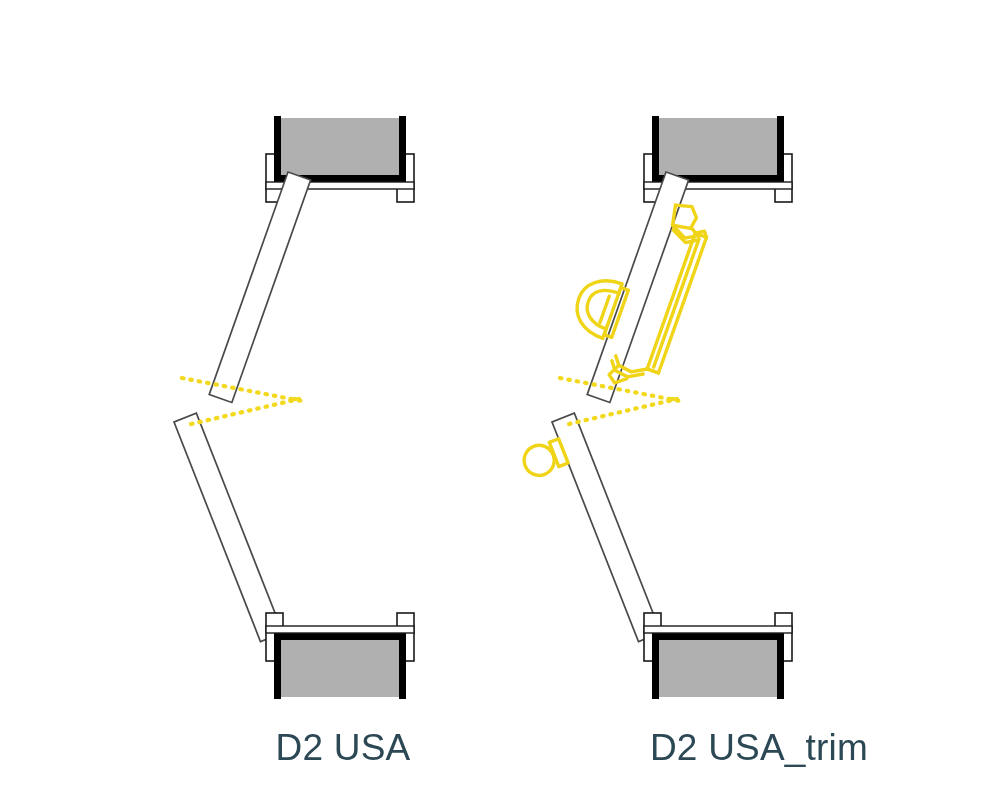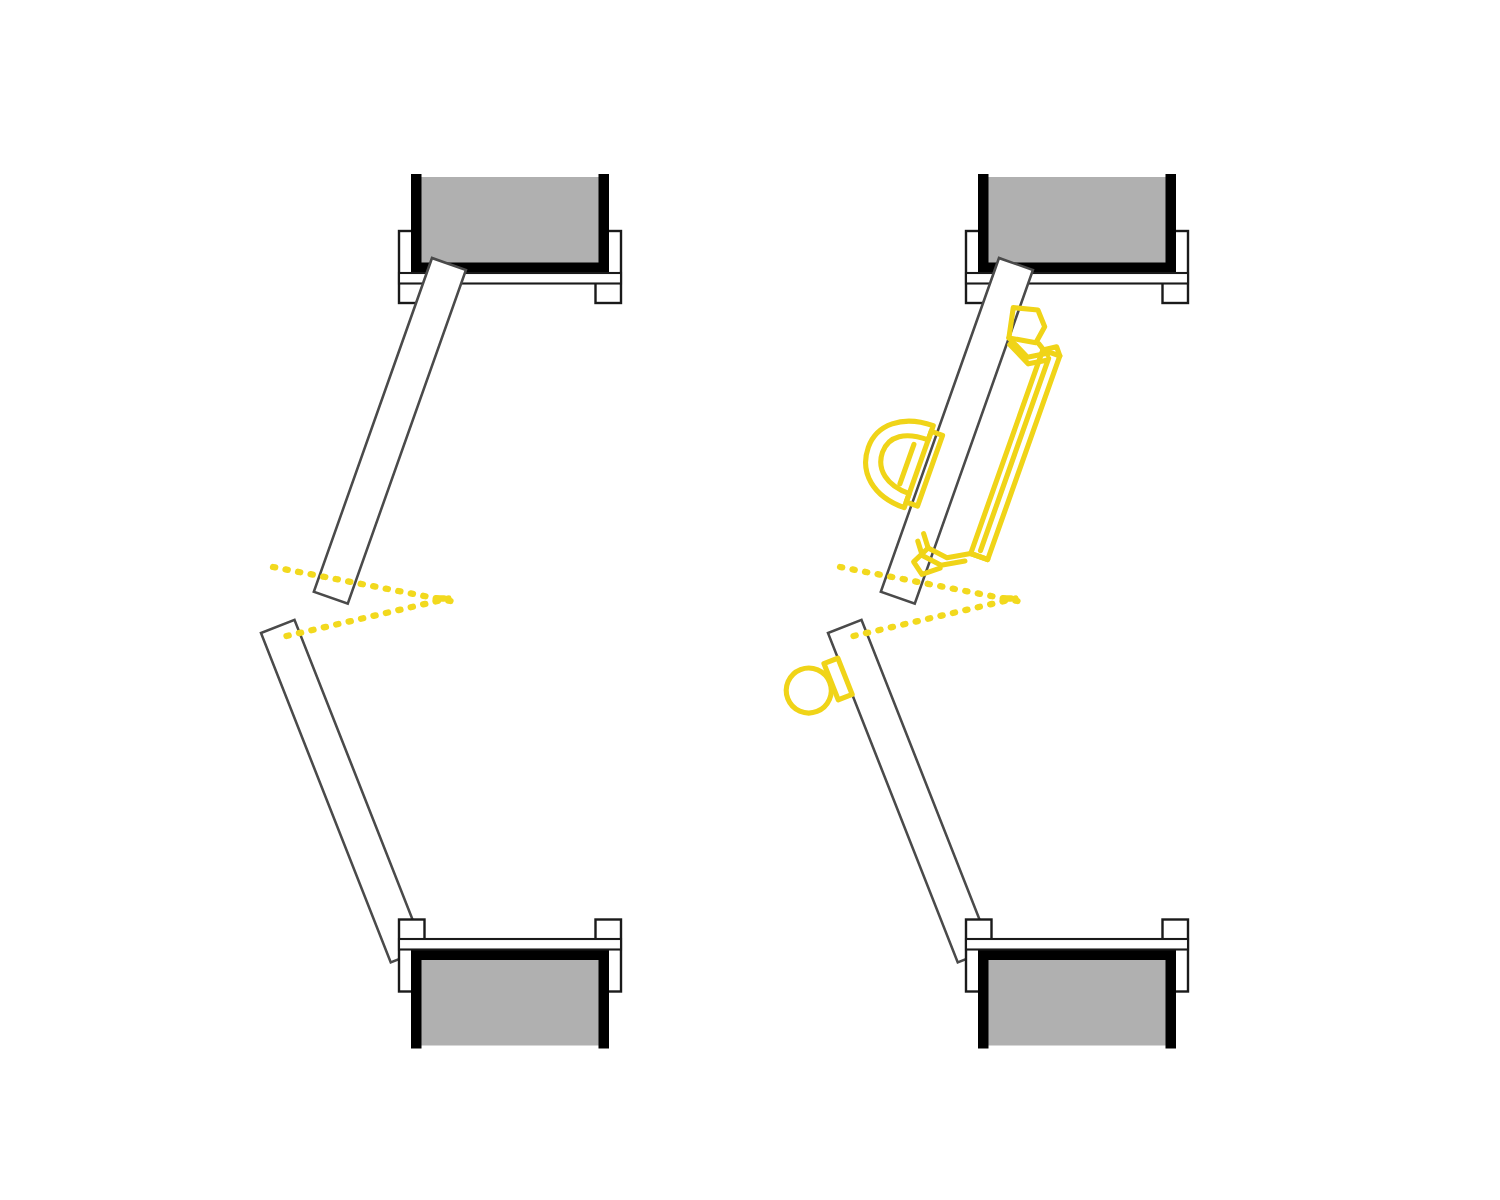--- a/index.html
+++ b/index.html
@@ -193,15 +193,17 @@
         <line x1="674" y1="399" x2="669" y2="399" stroke="#f2d91e" stroke-width="4.2" stroke-linecap="round"></line>
       </g>
 
       <g transform="translate(652,625)">
         <use href="#frame-block-bottom"></use>
       </g>
     </g>
   </svg>
 
   <div class="caption-row">
+    <div class="caption left">D2 USA</div>
+    <div class="caption right">D2 USA_trim</div>
   </div>
 
 </div>
 
 </body></html>

